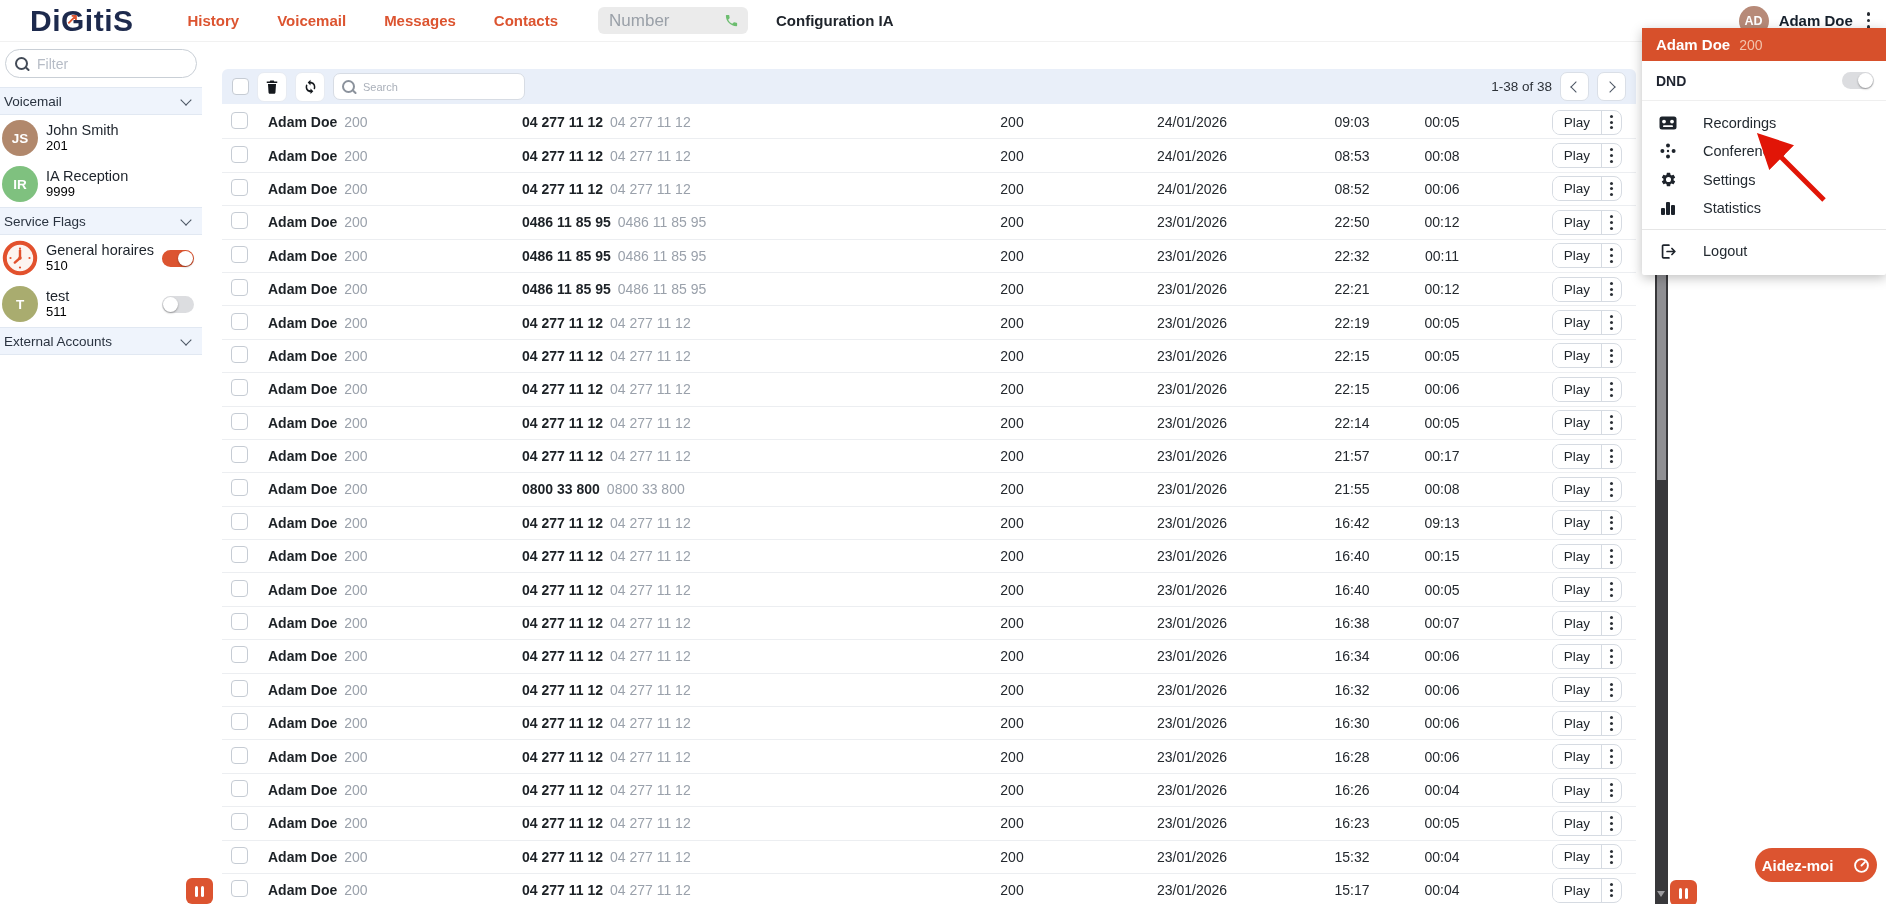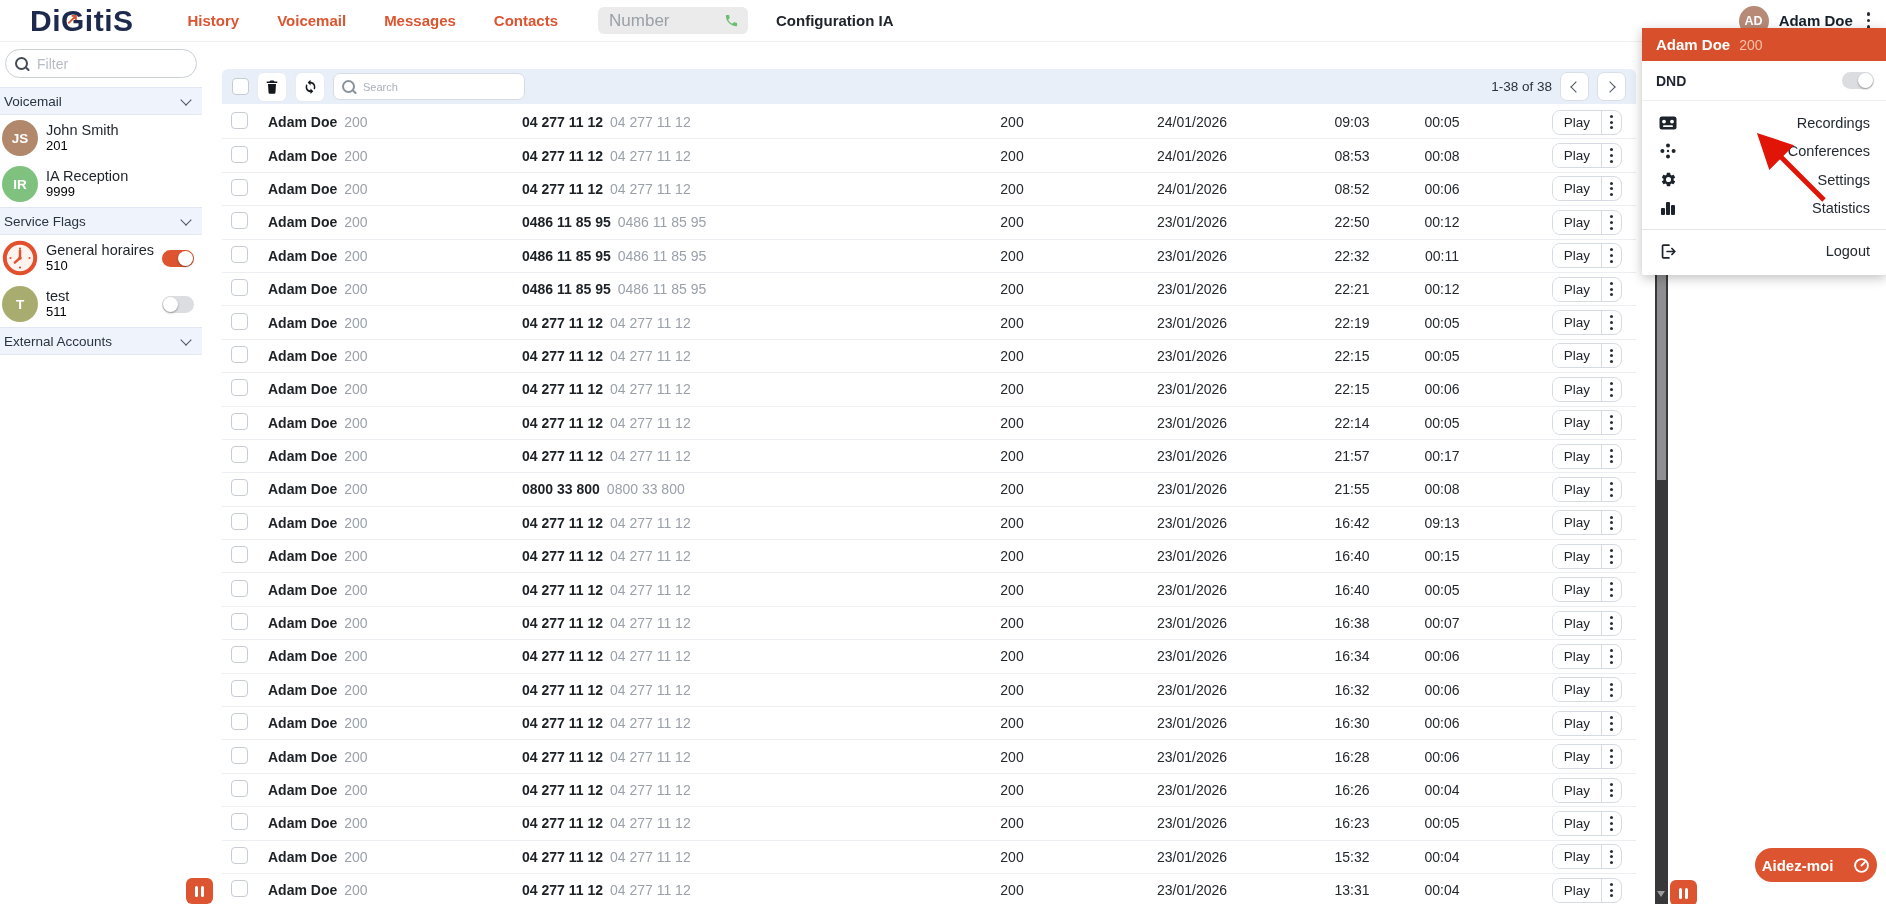--- a/index.html
+++ b/index.html
@@ -93,21 +93,21 @@
 
   
   .dropdown{position:absolute; left:1642px; top:28px; width:244px; background:#fff; z-index:10;
             box-shadow:0 3px 12px rgba(0,0,0,.25); border-radius:2px;}
   .dd-header{background:var(--headerOrange); height:33px; display:flex; align-items:center; gap:9px; padding:0 14px;}
   .dd-name{color:#fff; font-size:15px; font-weight:700;}
   .dd-ext{color:#f2c3ac; font-size:14px;}
   .dd-dnd{display:flex; align-items:center; justify-content:space-between; padding:11px 12px 11px 14px; border-bottom:1px solid #efefef;}
   .dd-dnd-label{font-size:14px; font-weight:700; color:#1f2430;}
   .dd-list{padding:8px 0 10px 0;}
-  .dd-item{display:flex; align-items:center; gap:10px; padding:6px 16px; cursor:pointer;justify-content:space-between;}
+  .dd-item{display:flex; align-items:center; gap:25px; padding:6px 16px; cursor:pointer;}
   .dd-item .ic{width:20px; display:flex; align-items:center; justify-content:center; color:#1d232b;}
   .dd-item .lbl{font-size:14.5px; color:#232a31;}
   .dd-divider{height:1px; background:#e6e6e6; margin:7px 0;}
 
   .arrow-overlay{position:absolute; left:1642px; top:28px; width:244px; height:245px; z-index:11; pointer-events:none;}
 
   
   .help-btn{position:absolute; left:1755px; top:848px; width:122px; height:34px; border-radius:17px;
             background:var(--accent); color:#fff; display:flex; align-items:center; justify-content:center;
             gap:20px; font-size:15px; font-weight:700; z-index:12; cursor:pointer; border:0; font-family:inherit;}
@@ -635,21 +635,21 @@
               <i></i>
             </span>
           </span></div>
       </div>
       <div class="trow">
         <div class="cell cb-cell"><span class="cb"></span></div>
         <div class="cell"><span class="b">Adam Doe</span><span class="g">200</span></div>
         <div class="cell"><span class="b">04 277 11 12</span><span class="g">04 277 11 12</span></div>
         <div class="cell c">200</div>
         <div class="cell c">23/01/2026</div>
-        <div class="cell c">13:31</div>
+        <div class="cell c">15:17</div>
         <div class="cell c">00:04</div>
         <div class="cell pcell"><span class="pgroup">
             <button class="play">Play</button>
             <span class="kebab">
               <i></i>
               <i></i>
               <i></i>
             </span>
           </span></div>
       </div>

